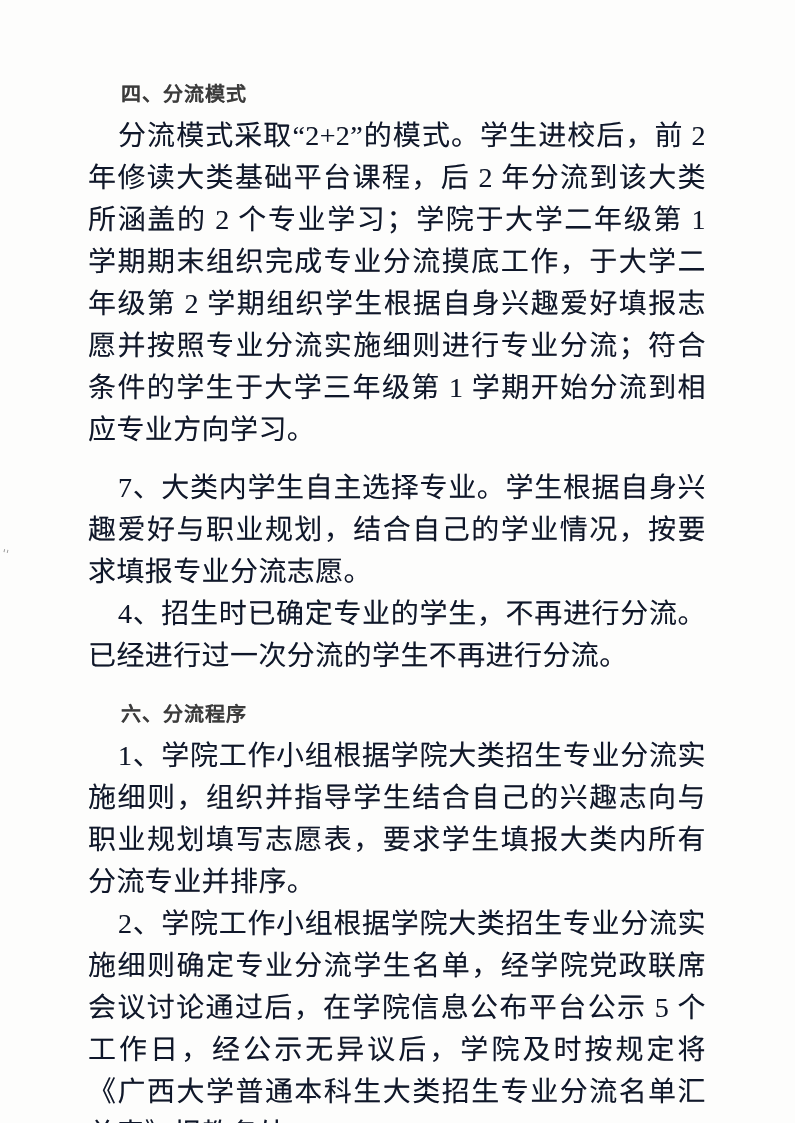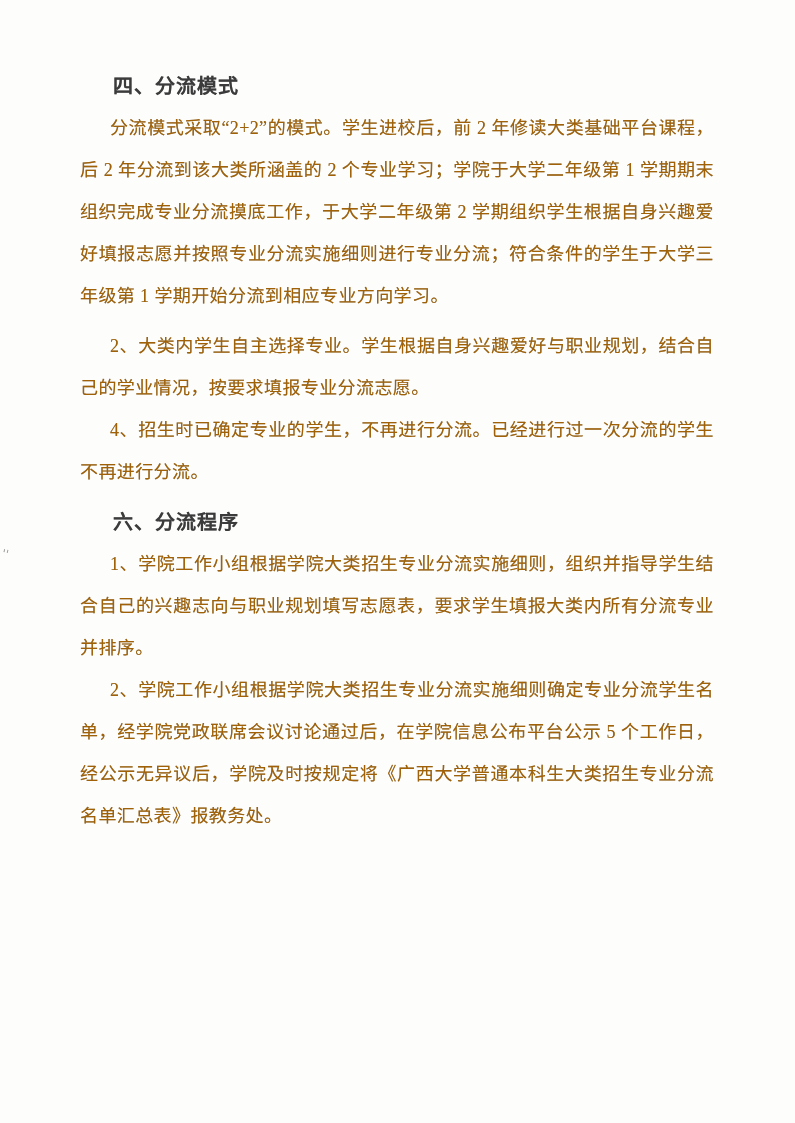--- a/index.html
+++ b/index.html
@@ -14,39 +14,39 @@
     margin: 0 auto;
     background: #fdfdfc;
     overflow: hidden;
     box-sizing: border-box;
     padding: 57px 73px 0 72px;
   }
   .doc-body {
     width: 650px;
   }
   .doc-section {
-    margin: 8px;
+    margin: 16px;
   }
   .section-heading {
     margin: 0;
     font-family: "Liberation Sans", "DejaVu Sans", sans-serif;
     font-weight: bold;
     font-size: 20px;
     line-height: 42px;
     color: #3b3b3b;
     text-indent: 33px;
     letter-spacing: 1px;
     text-shadow: 0 0 0.5px rgba(70,70,70,0.55);
   }
   .doc-paragraph {
     margin: 0;
     font-family: "Liberation Serif", "DejaVu Serif", serif;
-    font-size: 18px;
+    font-size: 28px;
     line-height: 42px;
-    color: #a16207;
+    color: #0f172a;
     text-align: justify;
     text-justify: inter-ideograph;
     text-indent: 30px;
     letter-spacing: 0.4px;
     text-shadow: 0 0 0.6px rgba(90,90,90,0.5);
   }
   .scan-speck {
     position: absolute;
     left: 2px;
     top: 549px;
@@ -67,21 +67,21 @@
   <span class="scan-speck">''</span>
 
   <div class="doc-body">
 
     <section class="doc-section">
       <h2 class="section-heading">四、分流模式</h2>
       <p class="doc-paragraph">分流模式采取“2+2”的模式。学生进校后，前 2 年修读大类基础平台课程，后 2 年分流到该大类所涵盖的 2 个专业学习；学院于大学二年级第 1 学期期末组织完成专业分流摸底工作，于大学二年级第 2 学期组织学生根据自身兴趣爱好填报志愿并按照专业分流实施细则进行专业分流；符合条件的学生于大学三年级第 1 学期开始分流到相应专业方向学习。</p>
     </section>
 
     <section class="doc-section">
-      <p class="doc-paragraph">2、大类内学生自主选择专业。学生根据自身兴趣爱好与职业规划，结合自己的学业情况，按要求填报专业分流志愿。</p>
+      <p class="doc-paragraph">7、大类内学生自主选择专业。学生根据自身兴趣爱好与职业规划，结合自己的学业情况，按要求填报专业分流志愿。</p>
       <p class="doc-paragraph">4、招生时已确定专业的学生，不再进行分流。已经进行过一次分流的学生不再进行分流。</p>
     </section>
 
     <section class="doc-section">
       <h2 class="section-heading">六、分流程序</h2>
       <p class="doc-paragraph">1、学院工作小组根据学院大类招生专业分流实施细则，组织并指导学生结合自己的兴趣志向与职业规划填写志愿表，要求学生填报大类内所有分流专业并排序。</p>
       <p class="doc-paragraph">2、学院工作小组根据学院大类招生专业分流实施细则确定专业分流学生名单，经学院党政联席会议讨论通过后，在学院信息公布平台公示 5 个工作日，经公示无异议后，学院及时按规定将《广西大学普通本科生大类招生专业分流名单汇总表》报教务处。</p>
     </section>
 
   </div>

